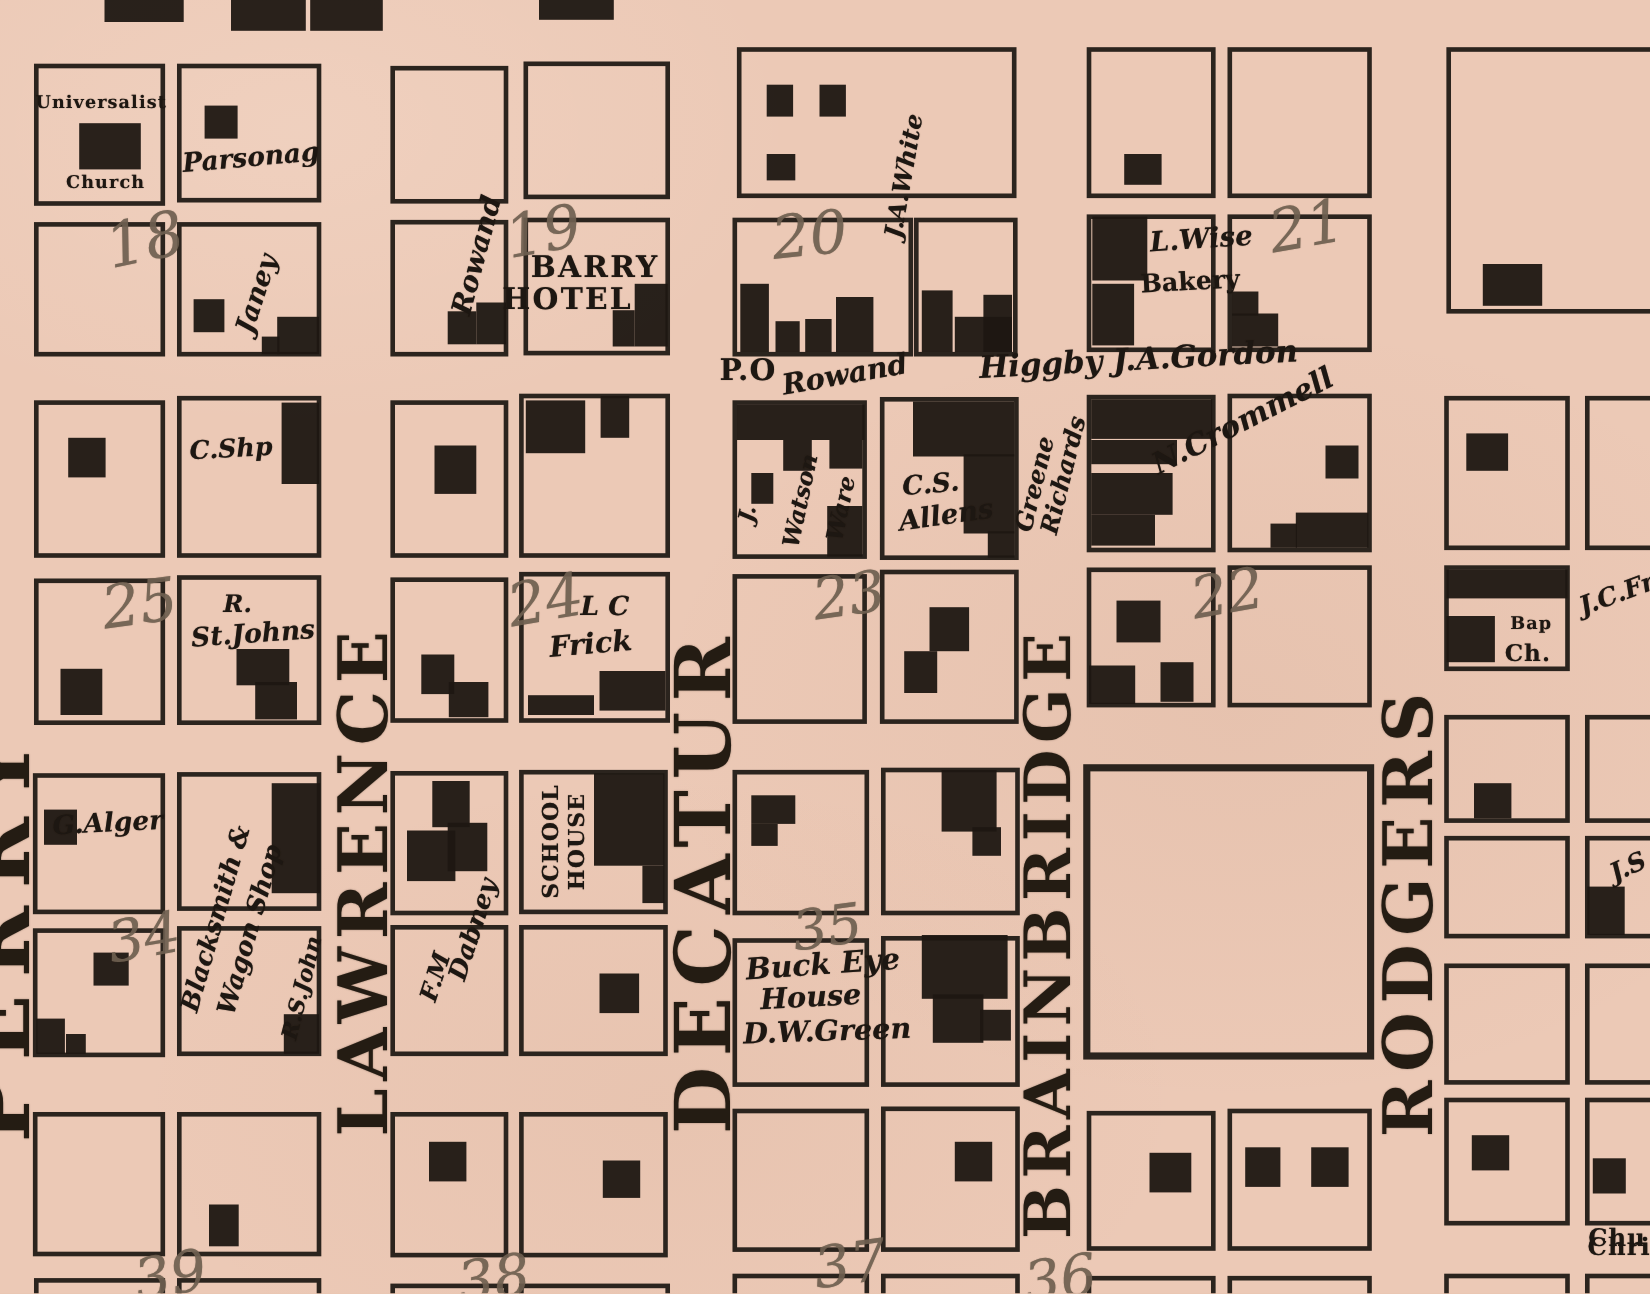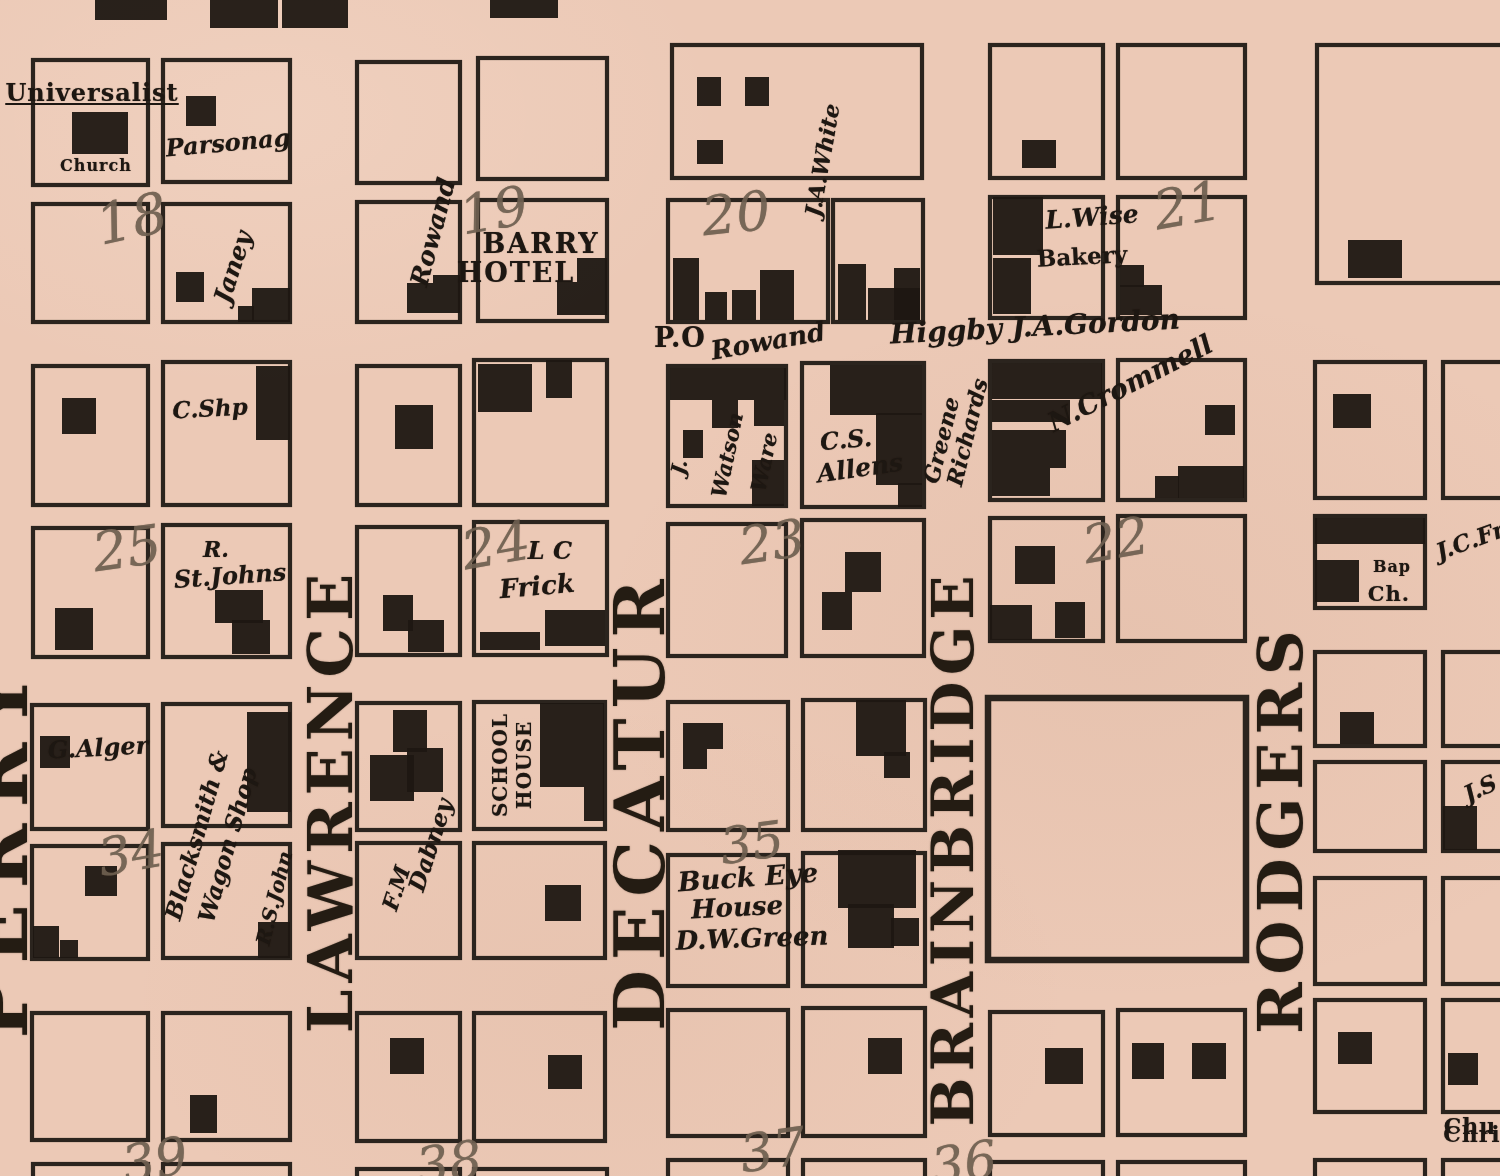--- a/index.html
+++ b/index.html
@@ -240,21 +240,21 @@
   <div class="blocknum" style="left:496px;top:546px;font-size:54px;--r:-10deg;">24</div>
   <div class="blocknum" style="left:772px;top:542px;font-size:52px;--r:-8deg;">23</div>
   <div class="blocknum" style="left:1116px;top:540px;font-size:52px;--r:-10deg;">22</div>
   <div class="blocknum" style="left:131px;top:853px;font-size:52px;--r:-10deg;">34</div>
   <div class="blocknum" style="left:752px;top:843px;font-size:50px;--r:-8deg;">35</div>
   <div class="blocknum" style="left:155px;top:1160px;font-size:52px;--r:-10deg;">39</div>
   <div class="blocknum" style="left:449px;top:1163px;font-size:52px;--r:-8deg;">38</div>
   <div class="blocknum" style="left:773px;top:1150px;font-size:52px;--r:-8deg;">37</div>
   <div class="blocknum" style="left:964px;top:1163px;font-size:52px;--r:-8deg;">36</div>
 
-  <div class="label print" style="left:92px;top:93px;font-size:24px;text-decoration:underline;">Universalist</div>
+  <div class="label print" style="left:92px;top:93px;font-size:16px;">Universalist</div>
   <div class="label print" style="left:96px;top:166px;font-size:16px;">Church</div>
   <div class="label script" style="left:228px;top:143px;font-size:24px;--r:-5deg;">Parsonag</div>
   <div class="label script" style="left:233px;top:267px;font-size:24px;--r:-72deg;">Janey</div>
   <div class="label script" style="left:433px;top:232px;font-size:25px;--r:-75deg;">Rowand</div>
   <div class="label print" style="left:541px;top:243px;font-size:27px;letter-spacing:2px;">BARRY</div>
   <div class="label print" style="left:516px;top:272px;font-size:27px;letter-spacing:2px;">HOTEL</div>
   <div class="label script" style="left:822px;top:160px;font-size:22px;--r:-80deg;">J.A.White</div>
   <div class="label script" style="left:1092px;top:217px;font-size:25px;--r:-4deg;">L.Wise</div>
   <div class="label" style="left:1082px;top:256px;font-size:23px;--r:-3deg;font-weight:600;">Bakery</div>
   <div class="label print" style="left:680px;top:337px;font-size:27px;">P.O</div>

